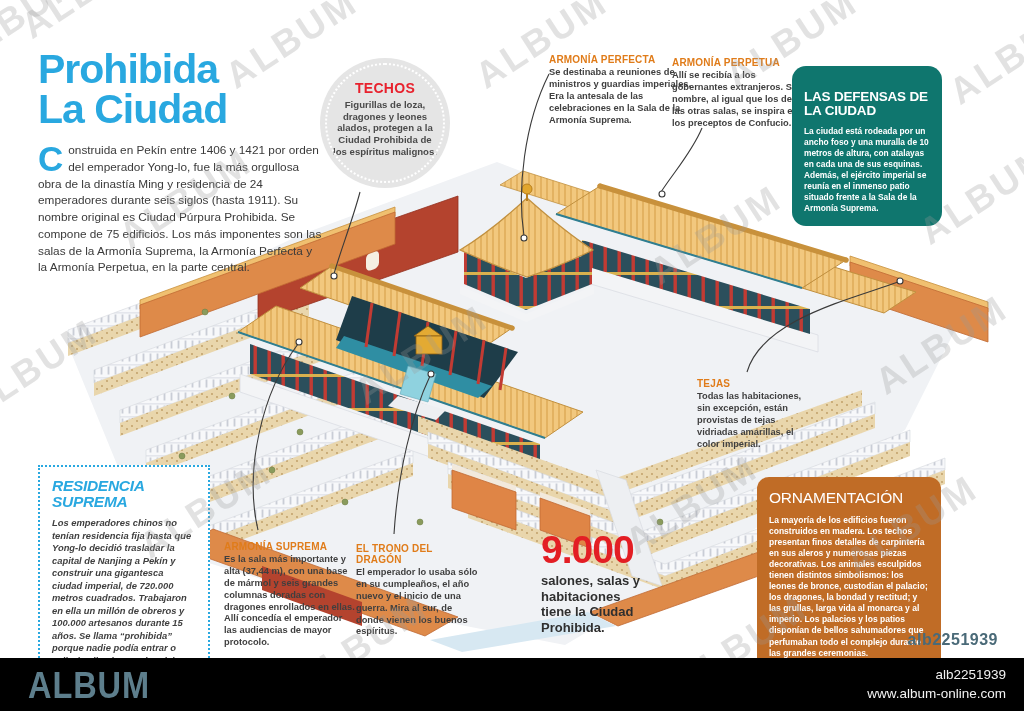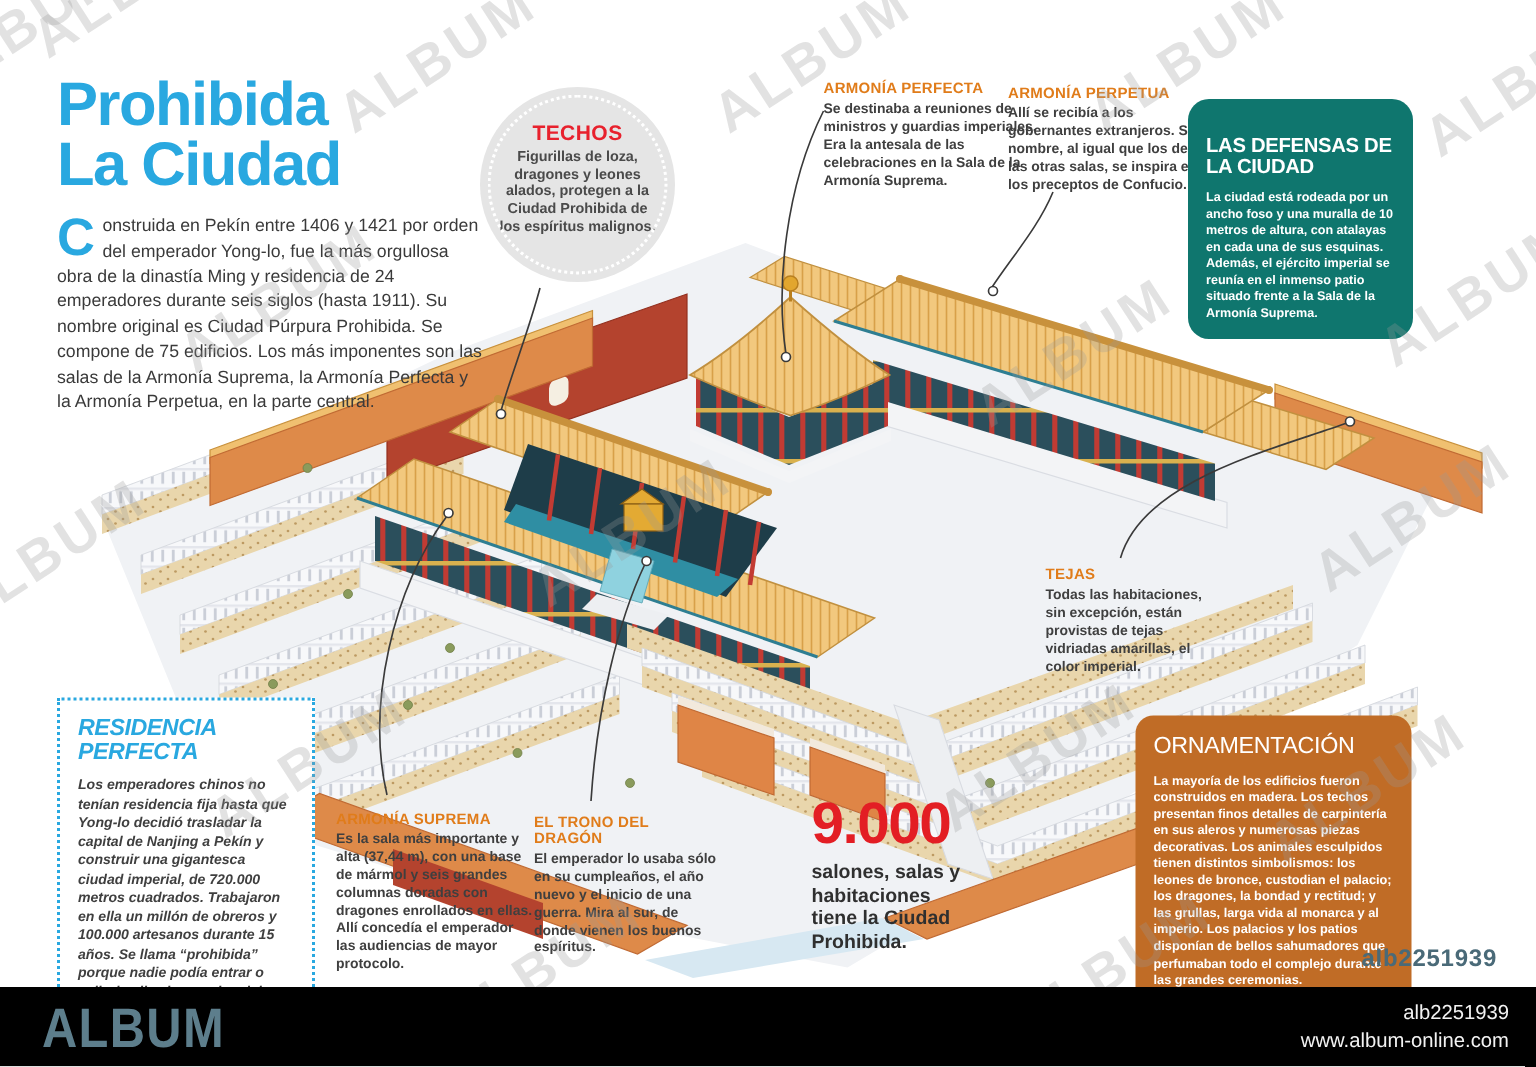--- a/index.html
+++ b/index.html
@@ -271,21 +271,21 @@
   </div>
 
   <div class="bluebox">
     <div class="bt">LAS DEFENSAS DE LA CIUDAD</div>
     <div class="bb">La ciudad está rodeada por un ancho foso y una muralla de 10 metros de altura, con atalayas en cada una de sus esquinas. Además, el ejército imperial se reunía en el inmenso patio situado frente a la Sala de la Armonía Suprema.</div>
   </div>
 
   <div class="resbox">
     <div class="rt">
       <div>RESIDENCIA</div>
-      <div>PERFECTA</div>
+      <div>SUPREMA</div>
     </div>
     <div class="rb">Los emperadores chinos no tenían residencia fija hasta que Yong-lo decidió trasladar la capital de Nanjing a Pekín y construir una gigantesca ciudad imperial, de 720.000 metros cuadrados. Trabajaron en ella un millón de obreros y 100.000 artesanos durante 15 años. Se llama “prohibida” porque nadie podía entrar o salir de ella sin permiso del emperador.</div>
   </div>
 
   <div class="stat">
     <div class="num">9.000</div>
     <div class="lbl">salones, salas y habitaciones tiene la Ciudad Prohibida.</div>
   </div>
 
   <div class="ornbox">

